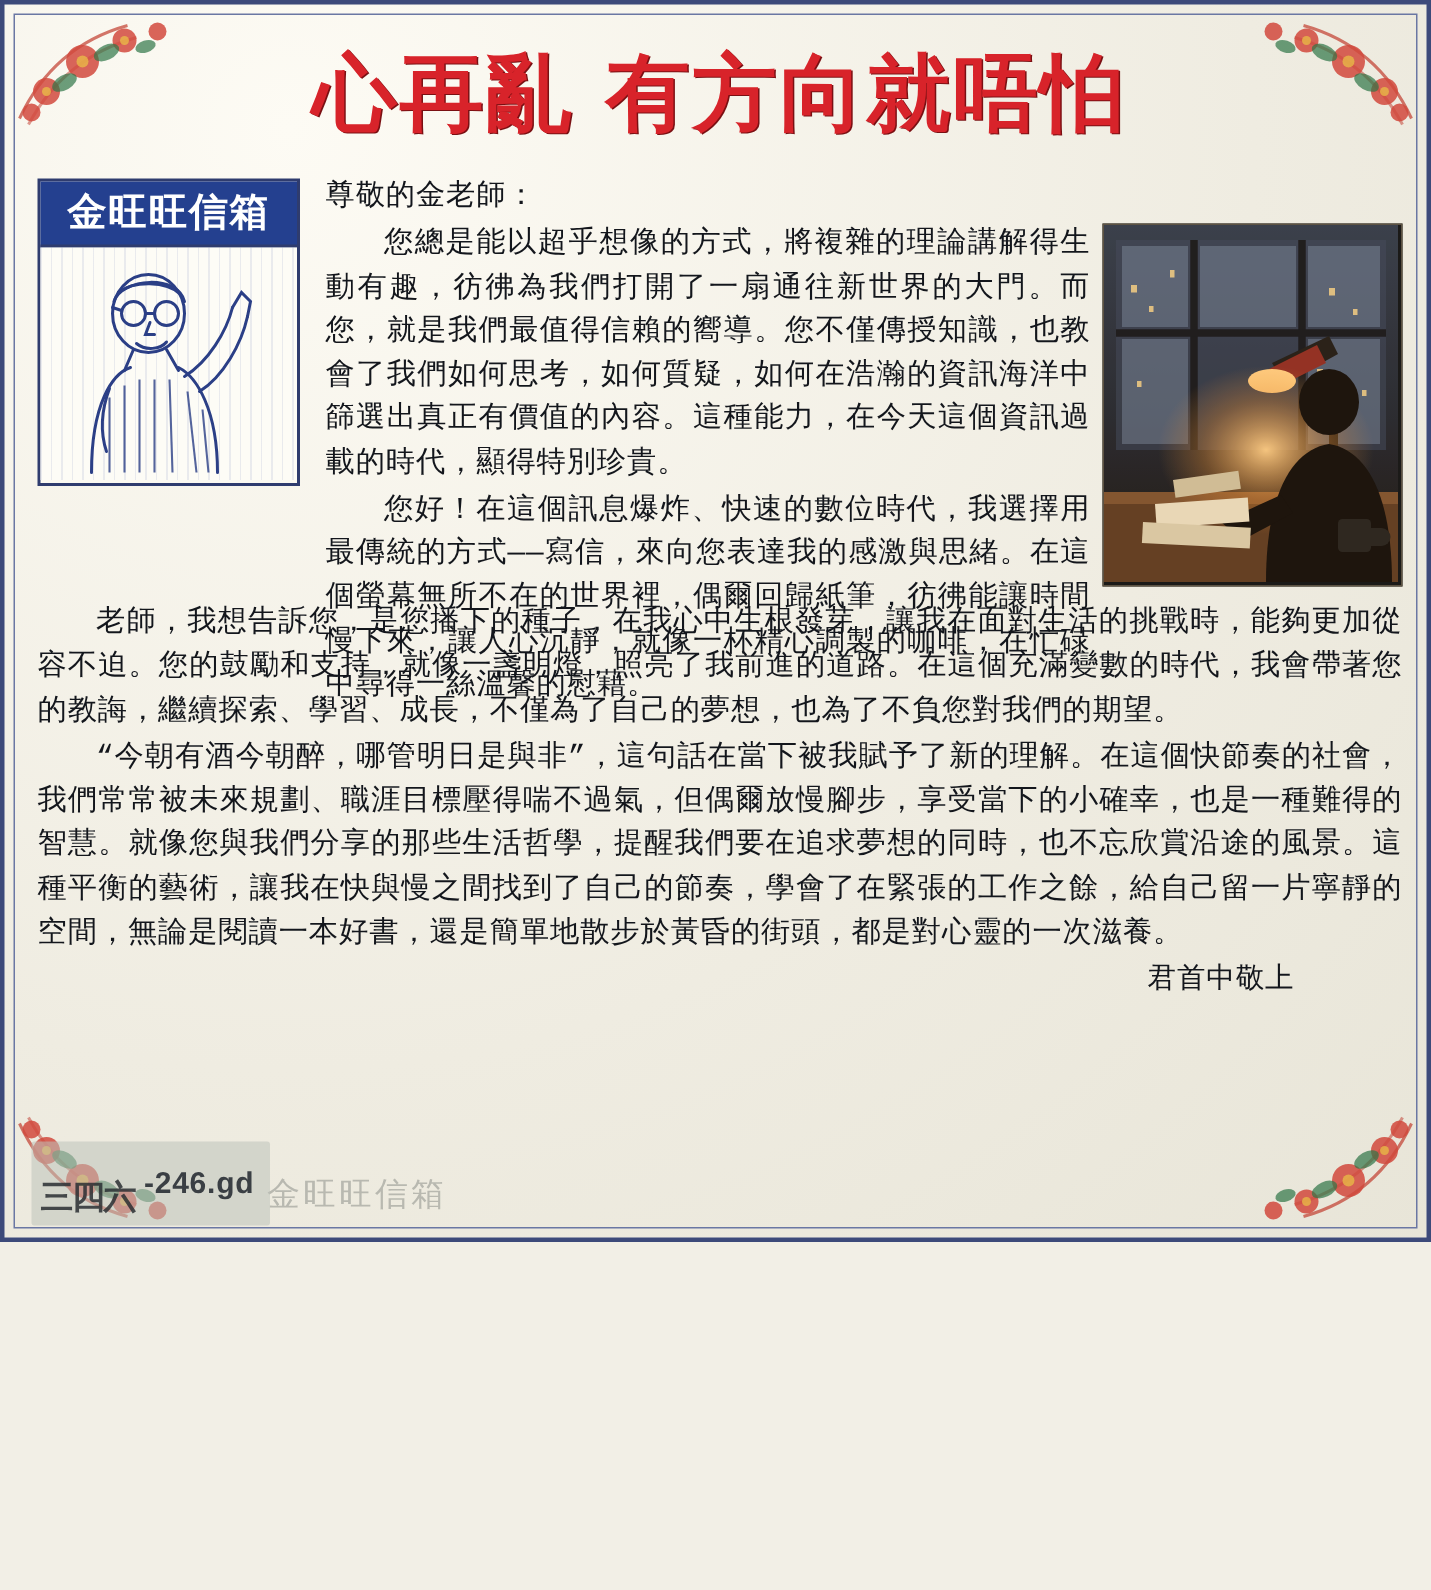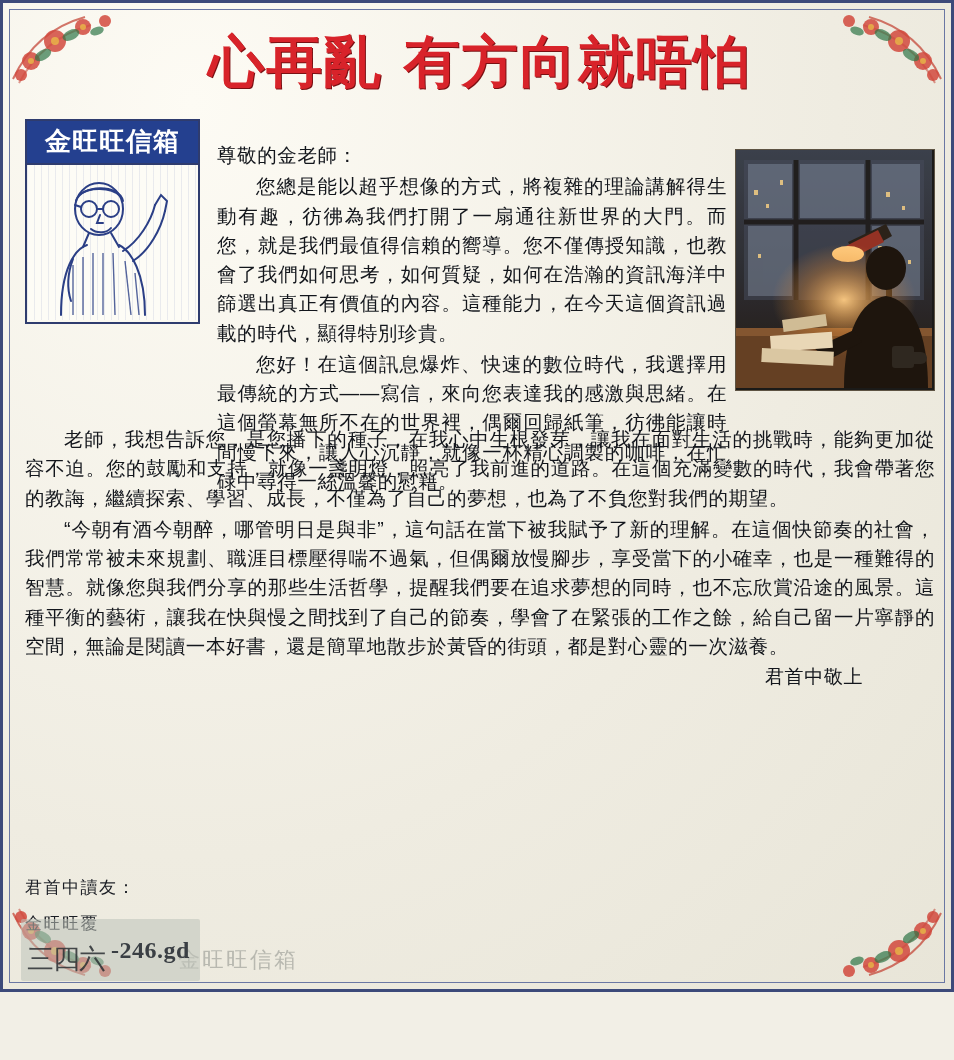--- a/index.html
+++ b/index.html
@@ -10,21 +10,21 @@
     width: 954px;
     height: 1060px;
     background: #f2efe6;
     font-family: "DejaVu Serif", "Liberation Serif", serif;
     overflow: hidden;
   }
 
   .page {
     position: relative;
     width: 954px;
-    height: 992px;
+    height: 828px;
     background:
       radial-gradient(ellipse at 20% 10%, #fdfbf4 0%, #efece1 60%, #e8e5d8 100%);
     box-sizing: border-box;
     border: 3px solid #3d4a7a;
     overflow: hidden;
   }
 
   .page:before {
     content: "";
     position: absolute;
@@ -114,22 +114,21 @@
   }
   .photo svg { display: block; }
 
   
   .letter {
     font-size: 19.5px;
     line-height: 1.5;
     color: #13161c;
     text-align: justify;
     letter-spacing: 0.6px;
-    font-family: Liberation Sans, sans-serif;
-    margin-top: 24px;
+    font-family: Liberation Mono, monospace;
   }
   .p-indent { text-indent: 2em; }
 
   .para-a { position: absolute; top: 6px; left: 192px; width: 510px; }
   .para-a p { margin: 0 0 2px; }
   .para-b { position: absolute; top: 290px; left: 0; width: 910px; }
   .para-b p { margin: 0 0 2px; }
   .sign-off {
     text-align: right;
     margin-top: 6px;
@@ -176,31 +175,31 @@
     display: flex;
     align-items: center;
     gap: 6px;
     background: rgba(190,195,185,0.55);
     padding: 4px 10px 4px 6px;
     border-radius: 2px;
     z-index: 8;
   }
   .badge-mark {
     font-family: "DejaVu Sans", "Liberation Sans", sans-serif;
-    font-weight: normal;
-    font-size: 27px;
+    font-weight: bold;
+    font-size: 22px;
     color: #2b2f33;
     letter-spacing: -1px;
     opacity: 0.85;
     margin-top: 18px;
   }
   .badge-text {
-    font-family: Liberation Serif, serif;
+    font-family: Liberation Sans, sans-serif;
     font-weight: bold;
-    font-size: 24px;
+    font-size: 20px;
     color: #3a3f44;
     letter-spacing: 0.5px;
   }
   .ghost {
     position: absolute;
     left: 175px;
     bottom: 14px;
     font-family: "DejaVu Sans", "Liberation Sans", sans-serif;
     font-size: 22px;
     color: rgba(120,125,120,0.45);

